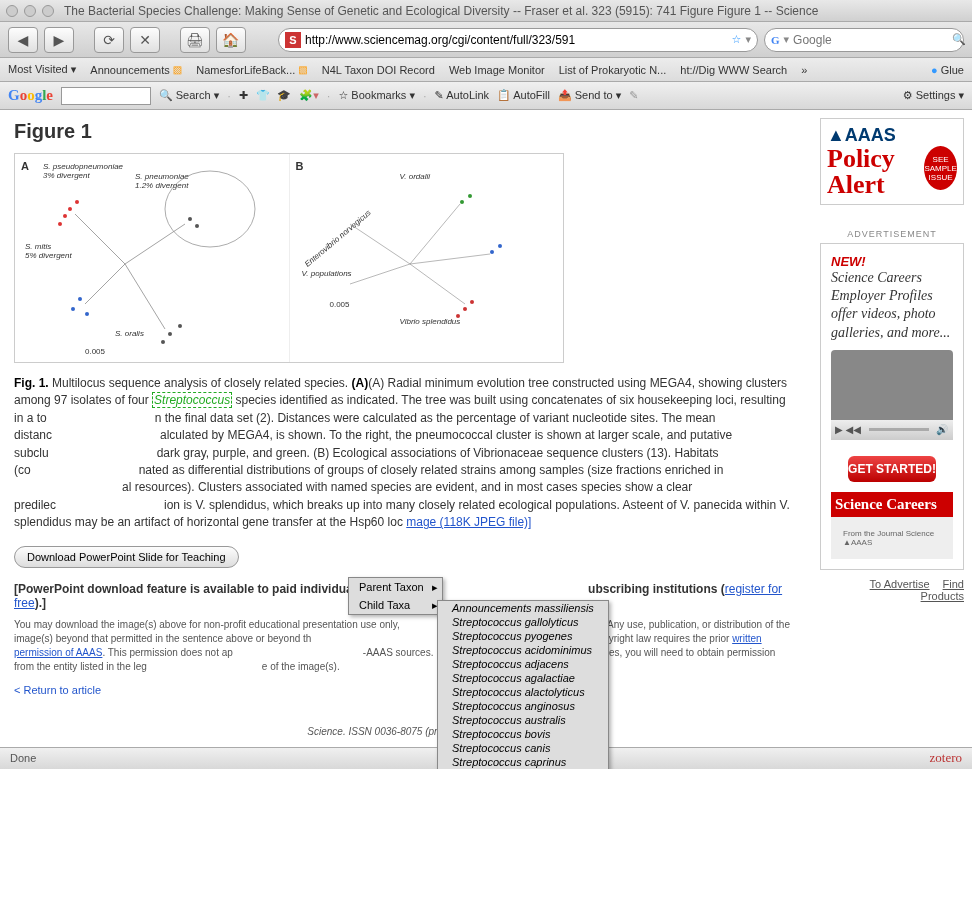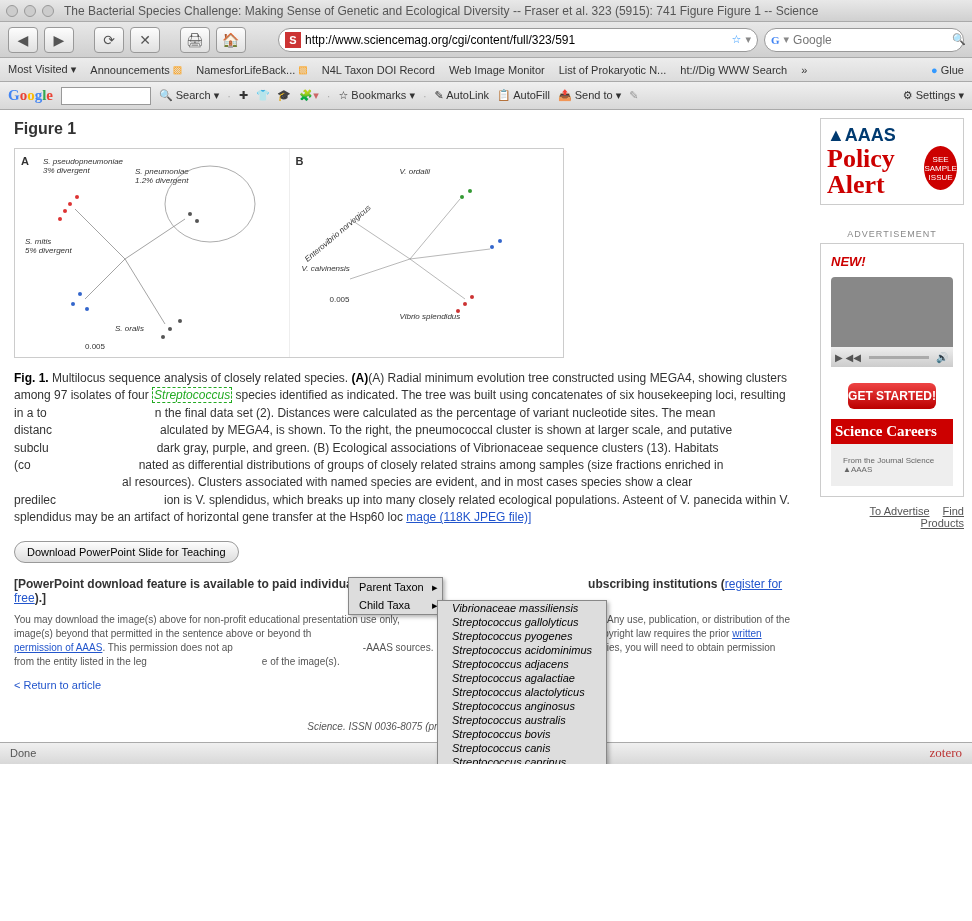--- a/index.html
+++ b/index.html
@@ -31,21 +31,21 @@
 .policy { color: #c00; font-family: Georgia, serif; font-size: 26px; font-weight: bold; line-height: 1; }
 .redball { background: #c00; color: #fff; border-radius: 50%; width: 44px; height: 44px; font-size: 8px; display: flex; align-items: center; justify-content: center; text-align: center; float: right; }
 .advlabel { text-align: center; font-size: 9px; color: #888; letter-spacing: 1px; margin: 4px 0; }
 .newad { border: 1px solid #ccc; padding: 10px; font-size: 13px; }
 .new { color: #c00; font-weight: bold; font-style: italic; }
 .getbtn { background: linear-gradient(#e44,#b00); color: #fff; border-radius: 6px; padding: 6px 0; display: inline-block; font-weight: bold; font-size: 12px; margin-top: 8px; text-align: center; }
 .careers { background: #c00; color: #fff; font-family: Georgia, serif; font-weight: bold; padding: 4px; font-size: 15px; margin-top: 10px; }
 .carfoot { background: #eee; font-size: 8px; padding: 12px; color: #666; }
 .sidelinks { font-size: 11px; color: #555; text-align: right; margin-top: 8px; }
 .sidelinks span { text-decoration: underline; margin-left: 10px; }
-h3.fig { font-size: 16px; color: #333; margin-bottom: 10px; }
+h3.fig { font-size: 20px; color: #333; margin-bottom: 10px; }
 .figimg { border: 1px solid #ccc; width: 550px; height: 210px; display: flex; background: #fff; position: relative; margin-bottom: 12px; }
 .panel { flex: 1; position: relative; padding: 6px; font-size: 8px; color: #333; font-style: italic; }
 .panelA { border-right: 1px solid #eee; }
 .caption { font-size: 12px; color: #333; line-height: 1.45; }
 .caption b { color: #000; }
 .strep { border: 1px dashed #2a2; color: #2a2; font-style: italic; padding: 0 1px; }
 .link { color: #2255cc; text-decoration: underline; }
 .dlbtn { background: linear-gradient(#fdfdfd,#ddd); border: 1px solid #999; border-radius: 12px; padding: 4px 12px; display: inline-block; margin: 14px 0; font-size: 11px; }
 .notice { font-size: 12px; color: #333; margin-bottom: 8px; }
 .fine { font-size: 10px; color: #555; line-height: 1.4; }
@@ -176,21 +176,21 @@
               <circle cx="175" cy="65" r="2"></circle>
               <circle cx="182" cy="72" r="2"></circle>
             </g>
         <ellipse cx="195" cy="55" rx="45" ry="38" fill="none" stroke="#888" stroke-width="0.7"></ellipse>
       </svg>
     </div>
     <div class="panel">
       <b style="font-style:normal;font-size:11px">B</b>
       <div style="position:absolute;top:18px;left:110px">V. ordalii</div>
       <div style="position:absolute;top:80px;left:6px;transform:rotate(-40deg)">Enterovibrio norvegicus</div>
-      <div style="position:absolute;top:115px;left:12px">V. calvinensis</div>
+      <div style="position:absolute;top:115px;left:12px">V. populations</div>
       <div style="position:absolute;bottom:36px;left:110px">Vibrio splendidus</div>
       <div style="position:absolute;bottom:53px;left:40px;font-style:normal">0.005</div>
       <svg width="100%" height="100%" style="position:absolute;top:0;left:0">
         <g stroke="#888" stroke-width="0.6">
           <line x1="120" y1="110" x2="60" y2="70"></line>
               <line x1="120" y1="110" x2="60" y2="130"></line>
               <line x1="120" y1="110" x2="170" y2="50"></line>
               <line x1="120" y1="110" x2="175" y2="150"></line>
               <line x1="120" y1="110" x2="200" y2="100"></line>
         </g>
@@ -230,21 +230,21 @@
   <p class="issn"><i>Science. ISSN 0036-8075 (print), 1095-9203</i></p>
 
   
 
   <div class="ctxmenu" style="left:348px;top:467px">
     <div class="item arrow">Parent Taxon</div>
     <div class="item arrow">Child Taxa</div>
   </div>
 
   <div class="ctxmenu taxalist" style="left:437px;top:490px" id="taxalist">
-        <div class="item">Vibrionaceae massiliensis</div>
+        <div class="item">Announcements massiliensis</div>
         <div class="item">Streptococcus gallolyticus</div>
         <div class="item">Streptococcus pyogenes</div>
         <div class="item">Streptococcus acidominimus</div>
         <div class="item">Streptococcus adjacens</div>
         <div class="item">Streptococcus agalactiae</div>
         <div class="item">Streptococcus alactolyticus</div>
         <div class="item">Streptococcus anginosus</div>
         <div class="item">Streptococcus australis</div>
         <div class="item">Streptococcus bovis</div>
         <div class="item">Streptococcus canis</div>
@@ -268,20 +268,21 @@
   <div class="adbox">
     <div class="aaas">▲AAAS</div>
     <div style="display:flex;align-items:flex-start">
       <div class="policy">Policy Alert</div>
       <div class="redball">SEE SAMPLE ISSUE</div>
     </div>
   </div>
   <div class="advlabel">ADVERTISEMENT</div>
   <div class="newad">
     <div class="new">NEW!</div>
+    <div style="font-style:italic;font-family:Georgia,serif;color:#333;font-size:14px;line-height:1.3">Science Careers Employer Profiles offer videos, photo galleries, and more...</div>
     <div class="videobox">
       <div class="vcontrols">▶ ◀◀ <span style="flex:1;border-top:3px solid #aaa;margin:0 4px"></span> 🔊</div>
     </div>
     <div style="text-align:center"><div class="getbtn">GET STARTED!</div></div>
     <div class="careers">Science Careers</div>
     <div class="carfoot">From the Journal Science   ▲AAAS</div>
   </div>
   <div class="sidelinks">
     <span>To Advertise</span>
     <span>Find Products</span>

